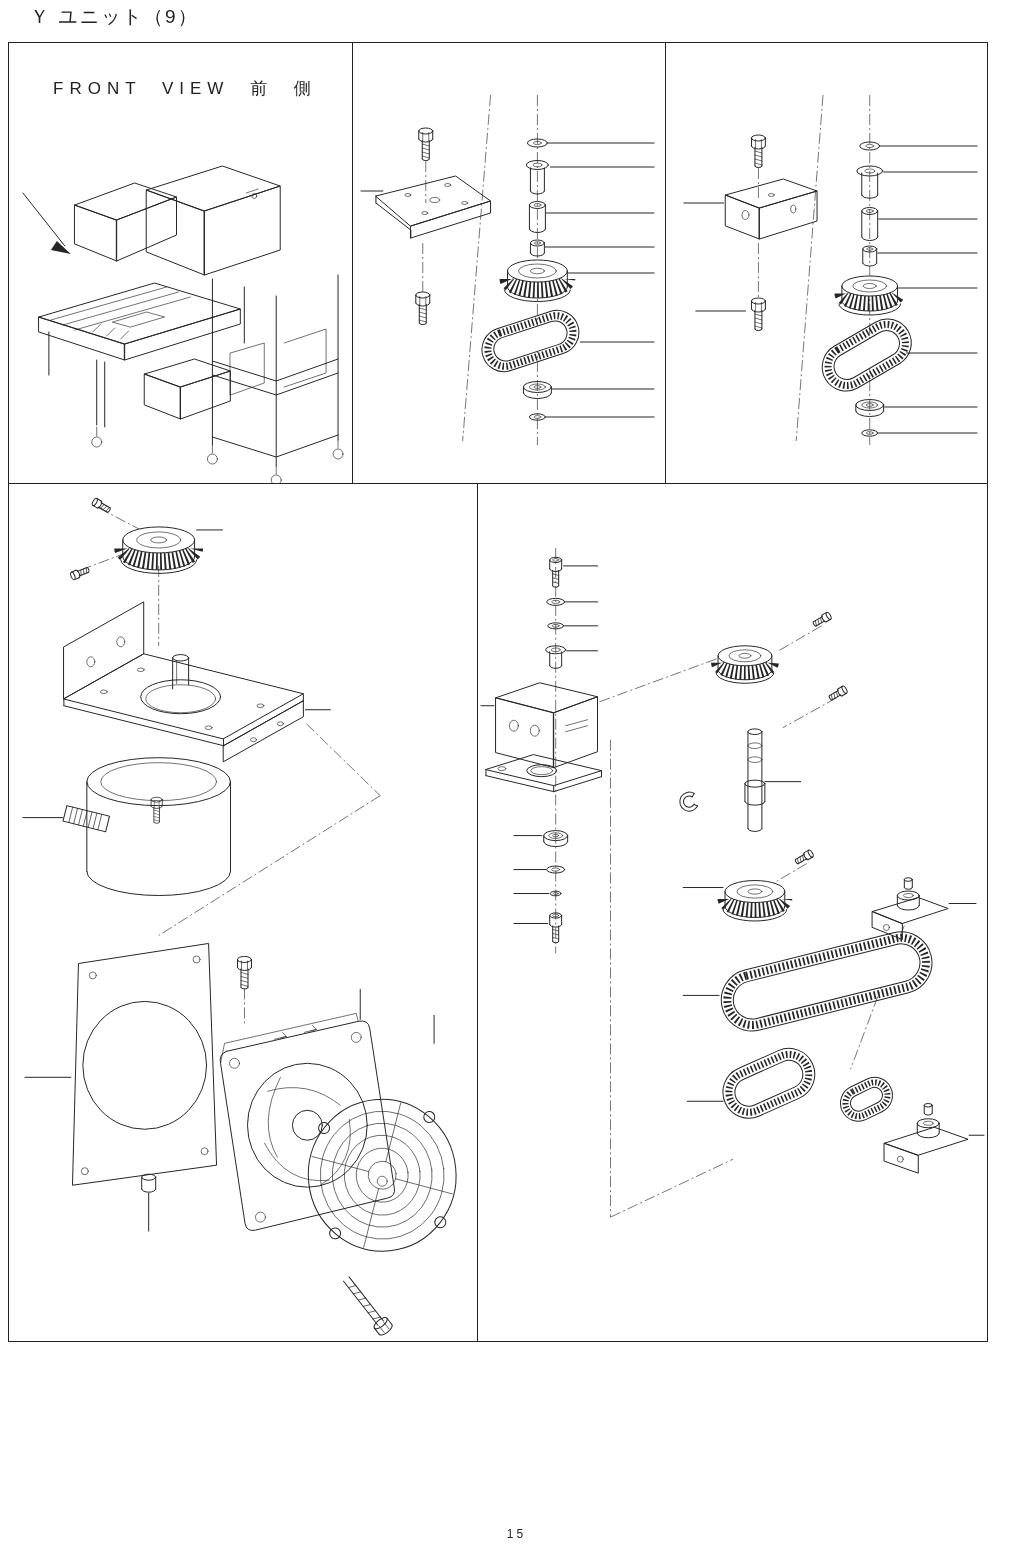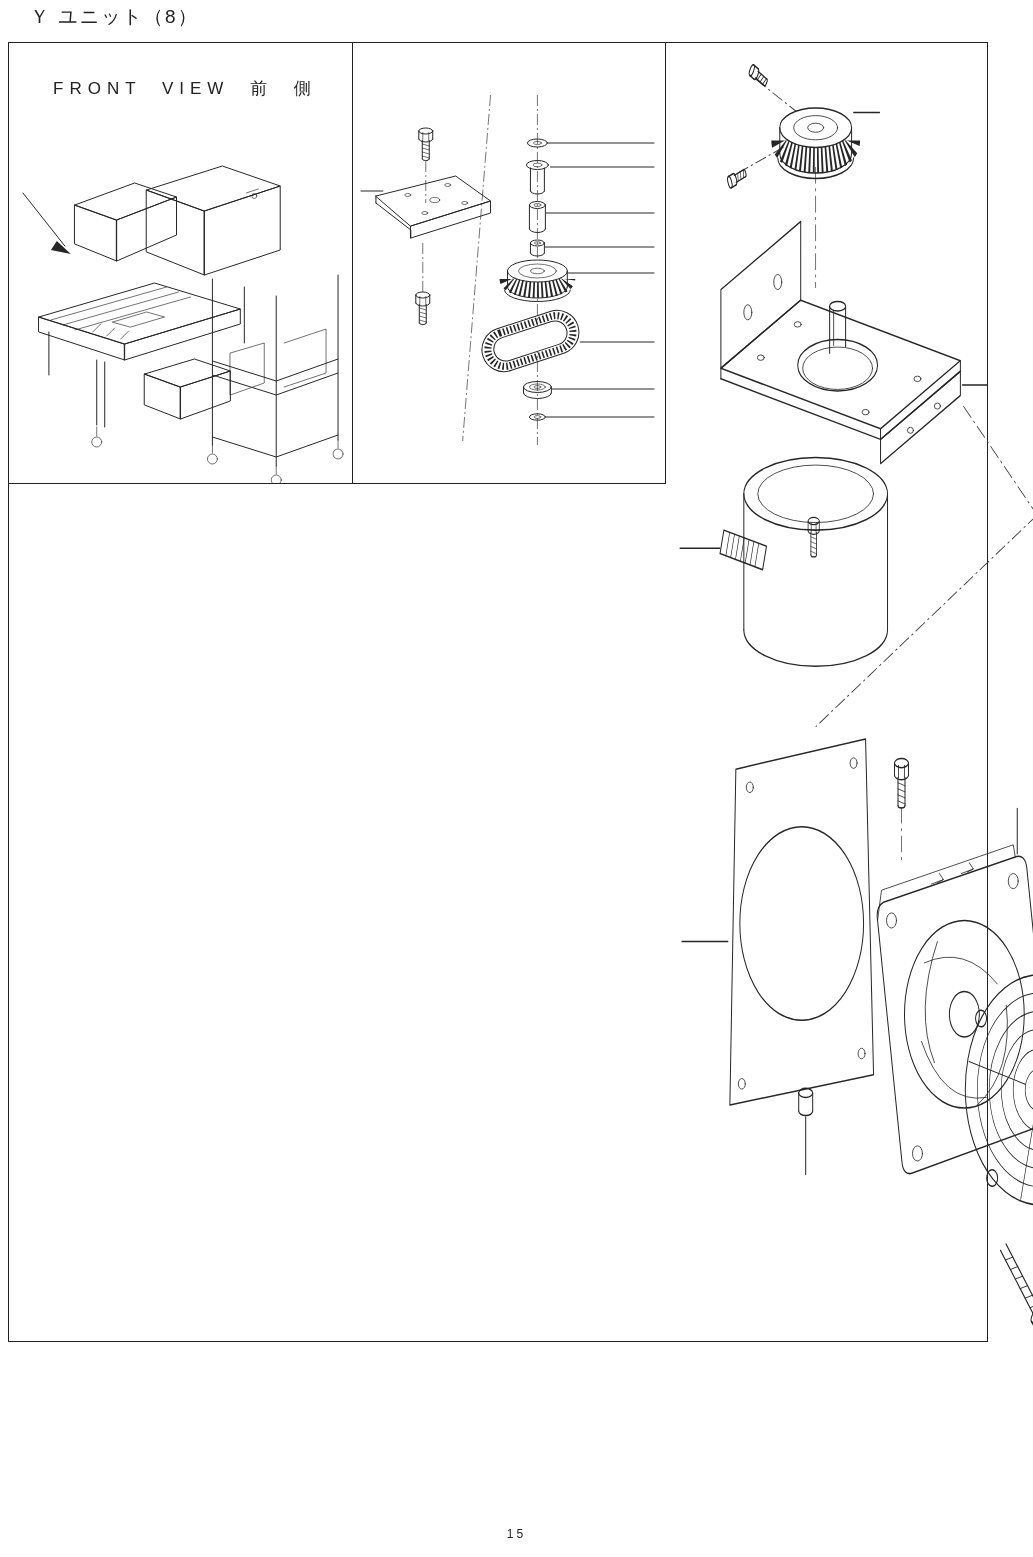--- a/index.html
+++ b/index.html
@@ -1,20 +1,20 @@
 <!DOCTYPE html>
 <html><head>
 <meta charset="utf-8">
 <style>
   html,body{margin:0;padding:0;background:#fff;}
   .sheet{position:relative;width:1033px;height:1557px;background:#fff;overflow:hidden;
          font-family:"Liberation Sans","DejaVu Sans",sans-serif;color:#1a1a1a;}
   .page-title{position:absolute;left:30px;top:4px;font-size:19px;letter-spacing:2px;color:#222;}
   .frame{position:absolute;left:8px;top:42px;width:980px;height:1300px;border:1.6px solid #222;
-         box-sizing:border-box;display:flex;flex-direction:row;background:#fff;}
+         box-sizing:border-box;display:flex;flex-direction:column;background:#fff;}
   .top-row{display:flex;height:441px;border-bottom:1.5px solid #222;box-sizing:border-box;}
   .bottom-row{display:flex;flex:1;}
   .panel{position:relative;box-sizing:border-box;}
   .p1{width:344px;border-right:1.5px solid #222;}
   .p2{width:313px;border-right:1.5px solid #222;}
   .p3{flex:1;}
   .p4{width:469px;border-right:1.5px solid #222;}
   .p5{flex:1;}
   .fv-label{position:absolute;left:44px;top:34px;font-size:17px;letter-spacing:6px;word-spacing:10px;
             white-space:nowrap;color:#222;}
@@ -26,21 +26,21 @@
   .lnf{fill:#fff;stroke:#262626;stroke-width:1;stroke-linejoin:round;}
   .cl{fill:none;stroke:#3a3a3a;stroke-width:.7;stroke-dasharray:11 3 2 3;}
   .tee{fill:none;stroke:#262626;}
   .arrowhead{fill:#262626;stroke:none;}
 </style>
 </head>
 <body>
 
 <div class="sheet">
 
-  <div class="page-title">Ｙ ユニット（8）</div>
+  <div class="page-title">Ｙ ユニット（9）</div>
 
   <svg width="0" height="0" style="position:absolute">
     <defs>
       <g id="g-hexbolt">
         <ellipse class="ln" cx="0" cy="0" rx="7" ry="3"></ellipse>
         <path class="ln" d="M-7,0 V8 M7,0 V8"></path>
         <path class="ln" d="M-7,8 A7,3 0 0 0 7,8"></path>
         <path class="lnt" d="M-3,1.5 V9.5 M3,1.5 V9.5"></path>
         <path class="ln" d="M-3.5,9.5 V28 M3.5,9.5 V28"></path>
         <path class="ln" d="M-3.5,28 A3.5,1.6 0 0 0 3.5,28"></path>

